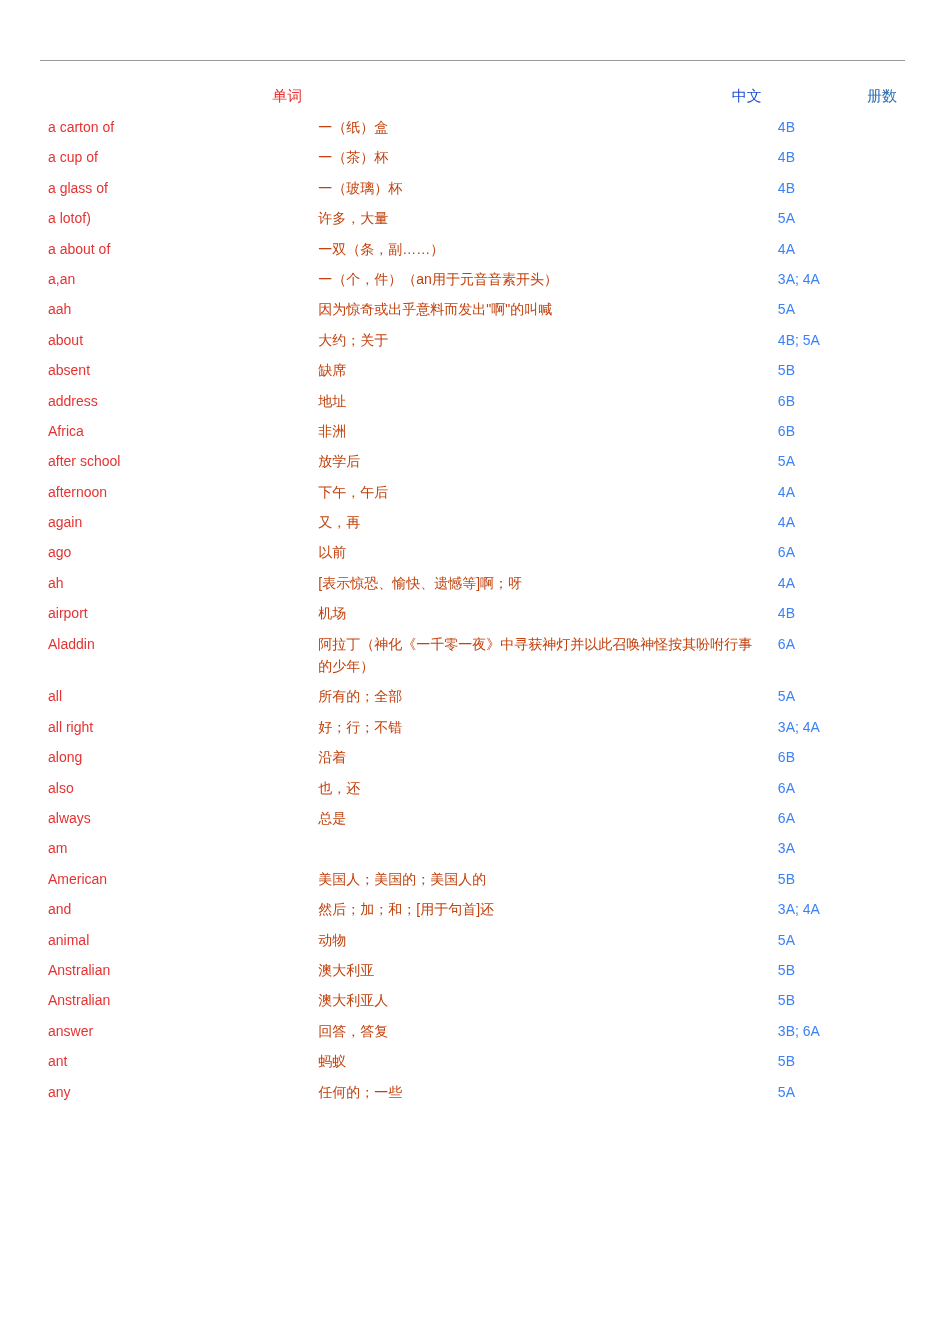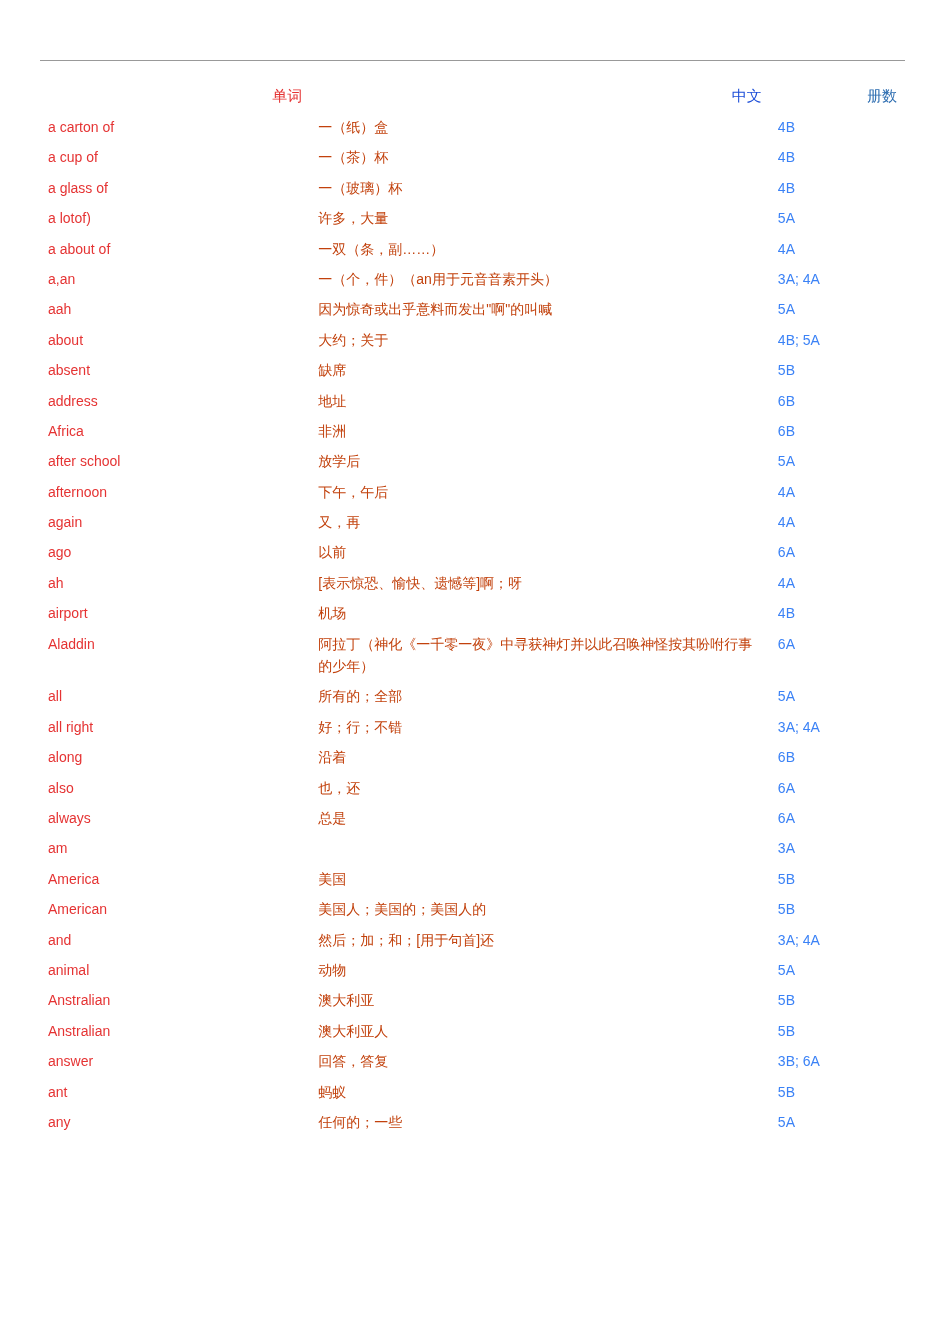--- a/index.html
+++ b/index.html
@@ -189,25 +189,20 @@
         <td class="col-en en-word">always</td>
         <td class="col-zh zh-text">总是</td>
         <td class="col-vol vol-text">6A</td>
       </tr>
       <tr>
         <td class="col-en en-word">am</td>
         <td class="col-zh zh-text"></td>
         <td class="col-vol vol-text">3A</td>
       </tr>
       <tr>
-        <td class="col-en en-word">America</td>
-        <td class="col-zh zh-text">美国</td>
-        <td class="col-vol vol-text">5B</td>
-      </tr>
-      <tr>
         <td class="col-en en-word">American</td>
         <td class="col-zh zh-text">美国人；美国的；美国人的</td>
         <td class="col-vol vol-text">5B</td>
       </tr>
       <tr>
         <td class="col-en en-word">and</td>
         <td class="col-zh zh-text">然后；加；和；[用于句首]还</td>
         <td class="col-vol vol-text">3A; 4A</td>
       </tr>
       <tr>

